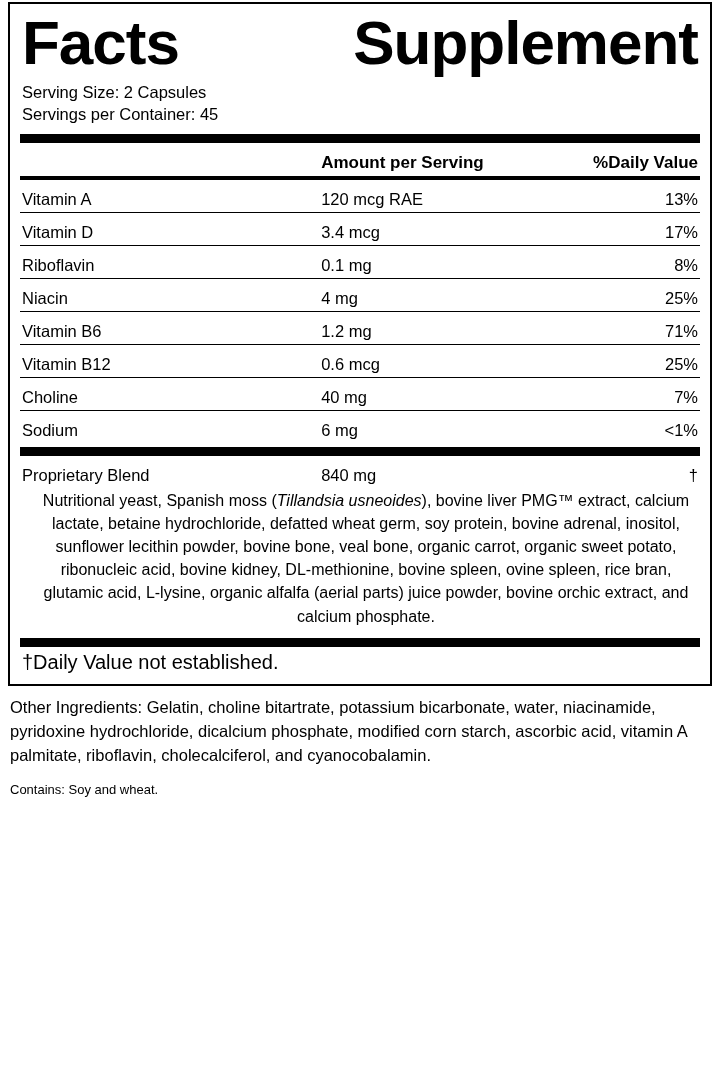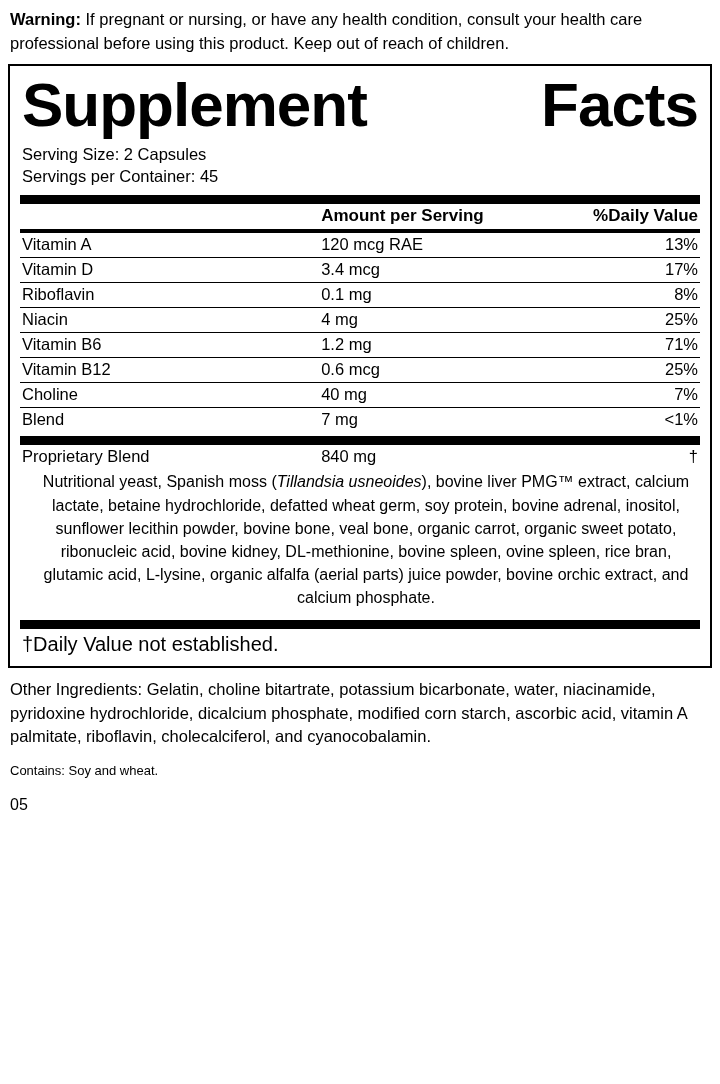--- a/index.html
+++ b/index.html
@@ -65,21 +65,21 @@
     background: #000;
     margin: 0;
   }
 
   table.facts {
     width: 100%;
     border-collapse: collapse;
     font-size: 16.5px;
   }
   table.facts td, table.facts th {
-    padding: 2px 2px 3px 2px;
+    padding: 10px 2px 3px 2px;
     vertical-align: baseline;
   }
   .col-name  { text-align: left; width: 44%; }
   .col-amt   { text-align: left; width: 34%; }
   .col-dv    { text-align: right; width: 22%; }
   .hdr-row th {
     font-weight: bold;
     font-size: 17px;
     padding-top: 5px;
     padding-bottom: 5px;
@@ -118,29 +118,26 @@
   .code {
     font-size: 16px;
     padding: 18px 2px 0 2px;
   }
 </style>
 </head>
 <body>
 
 <div class="page">
 
-  <div class="warning">
-    <b>Warning:</b><span> If pregnant or nursing, or have any health condition, consult your health care professional before using this product. Keep out of reach of children.</span>
-  </div>
 
   <div class="panel">
 
     <div class="sf-title">
+      <span>Facts</span>
       <span>Supplement</span>
-      <span>Facts</span>
     </div>
 
     <div class="serving-lines">
       <div>Serving Size: 2 Capsules</div>
       <div>Servings per Container: 45</div>
     </div>
 
     <div class="rule-thick"></div>
 
     <table class="facts">
@@ -186,22 +183,22 @@
         <td class="col-name">Vitamin B12</td>
         <td class="col-amt">0.6 mcg</td>
         <td class="col-dv">25%</td>
       </tr>
       <tr class="row-div">
         <td class="col-name">Choline</td>
         <td class="col-amt">40 mg</td>
         <td class="col-dv">7%</td>
       </tr>
       <tr class="row-div">
-        <td class="col-name">Blend</td>
-        <td class="col-amt">7 mg</td>
+        <td class="col-name">Sodium</td>
+        <td class="col-amt">6 mg</td>
         <td class="col-dv">&lt;1%</td>
       </tr>
     </tbody>
       </table>
 
     <div class="rule-thick"></div>
 
     <table class="facts">
       <tbody>
           <tr class="blend-row">
@@ -215,15 +212,14 @@
     <div class="blend-desc"><span>Nutritional yeast, Spanish moss (</span><i>Tillandsia usneoides</i><span>), bovine liver PMG™ extract, calcium lactate, betaine hydrochloride, defatted wheat germ, soy protein, bovine adrenal, inositol, sunflower lecithin powder, bovine bone, veal bone, organic carrot, organic sweet potato, ribonucleic acid, bovine kidney, DL-methionine, bovine spleen, ovine spleen, rice bran, glutamic acid, L-lysine, organic alfalfa (aerial parts) juice powder, bovine orchic extract, and calcium phosphate.</span></div>
 
     <div class="rule-thick"></div>
 
     <div class="footnote">†Daily Value not established.</div>
 
   </div>
 
   <div class="other">Other Ingredients: Gelatin, choline bitartrate, potassium bicarbonate, water, niacinamide, pyridoxine hydrochloride, dicalcium phosphate, modified corn starch, ascorbic acid, vitamin A palmitate, riboflavin, cholecalciferol, and cyanocobalamin.</div>
   <div class="contains">Contains: Soy and wheat.</div>
-  <div class="code">05</div>
 
 </div>
 
 </body></html>

